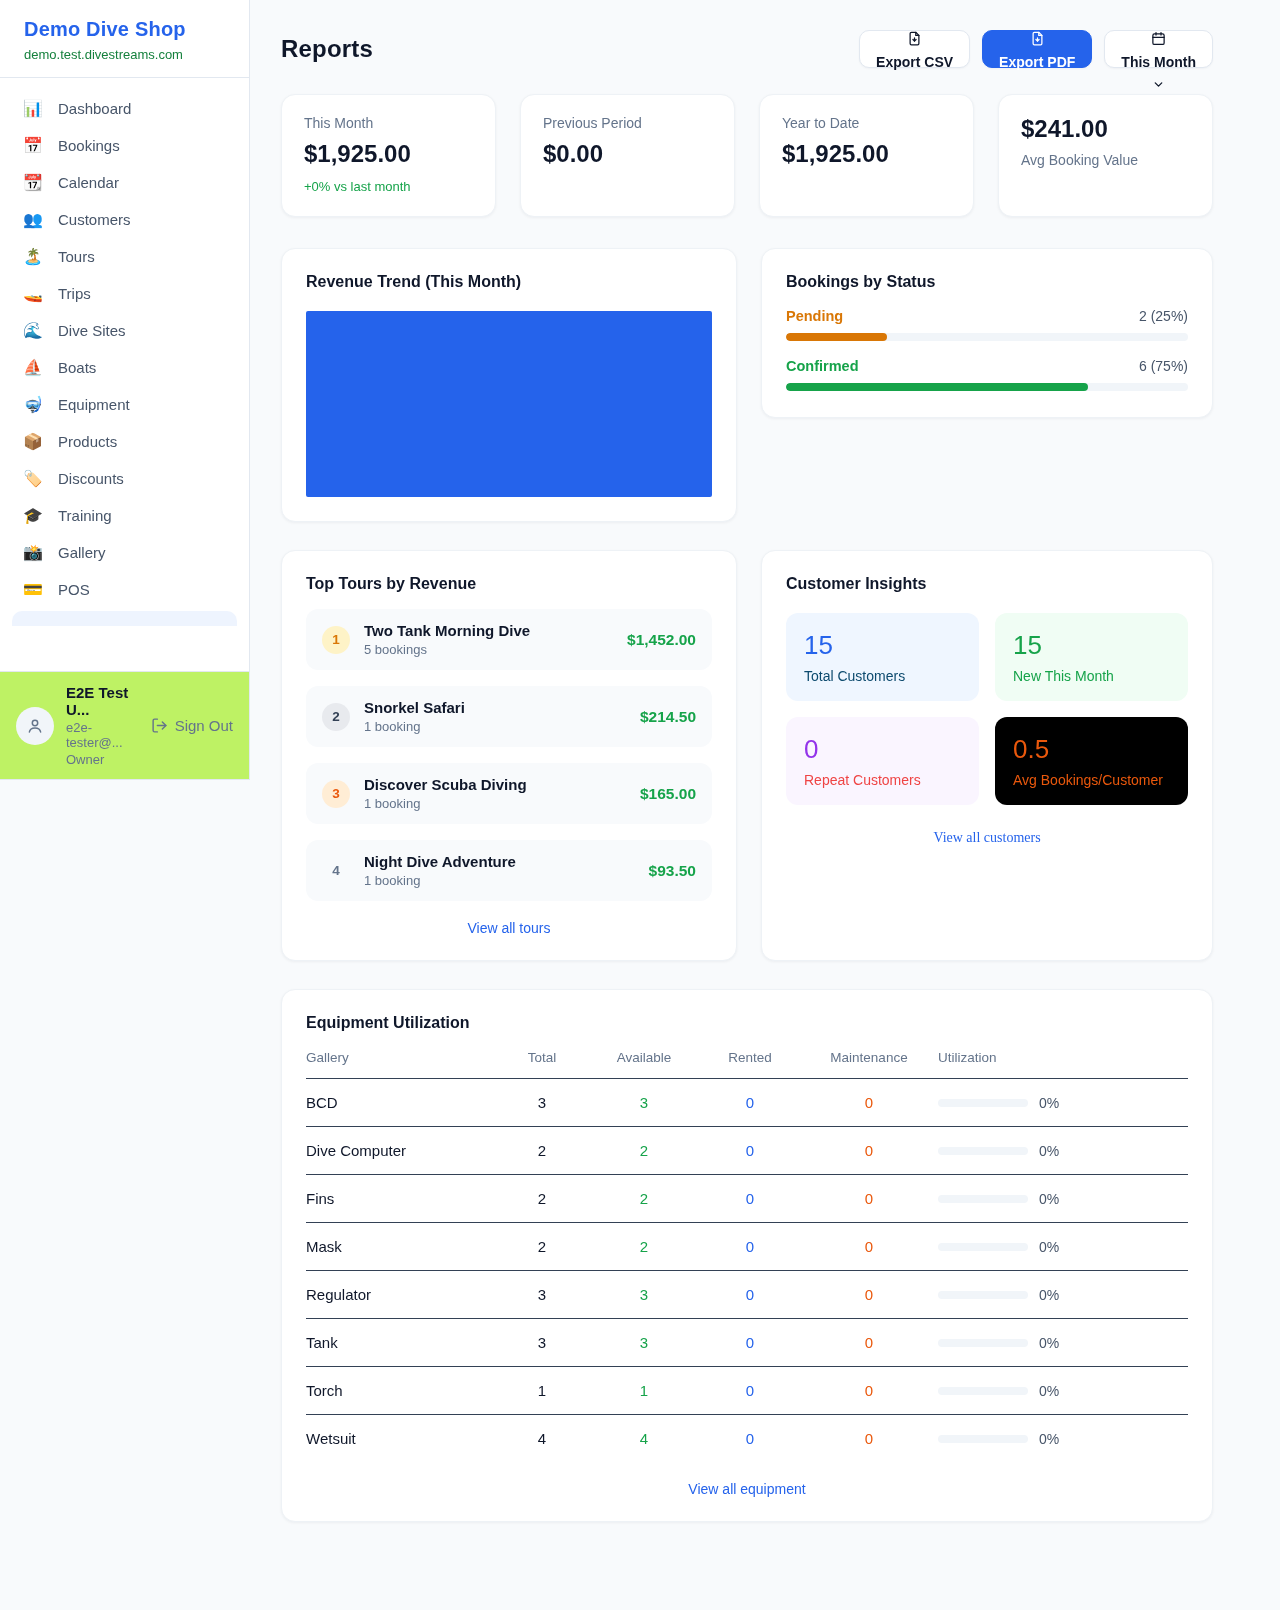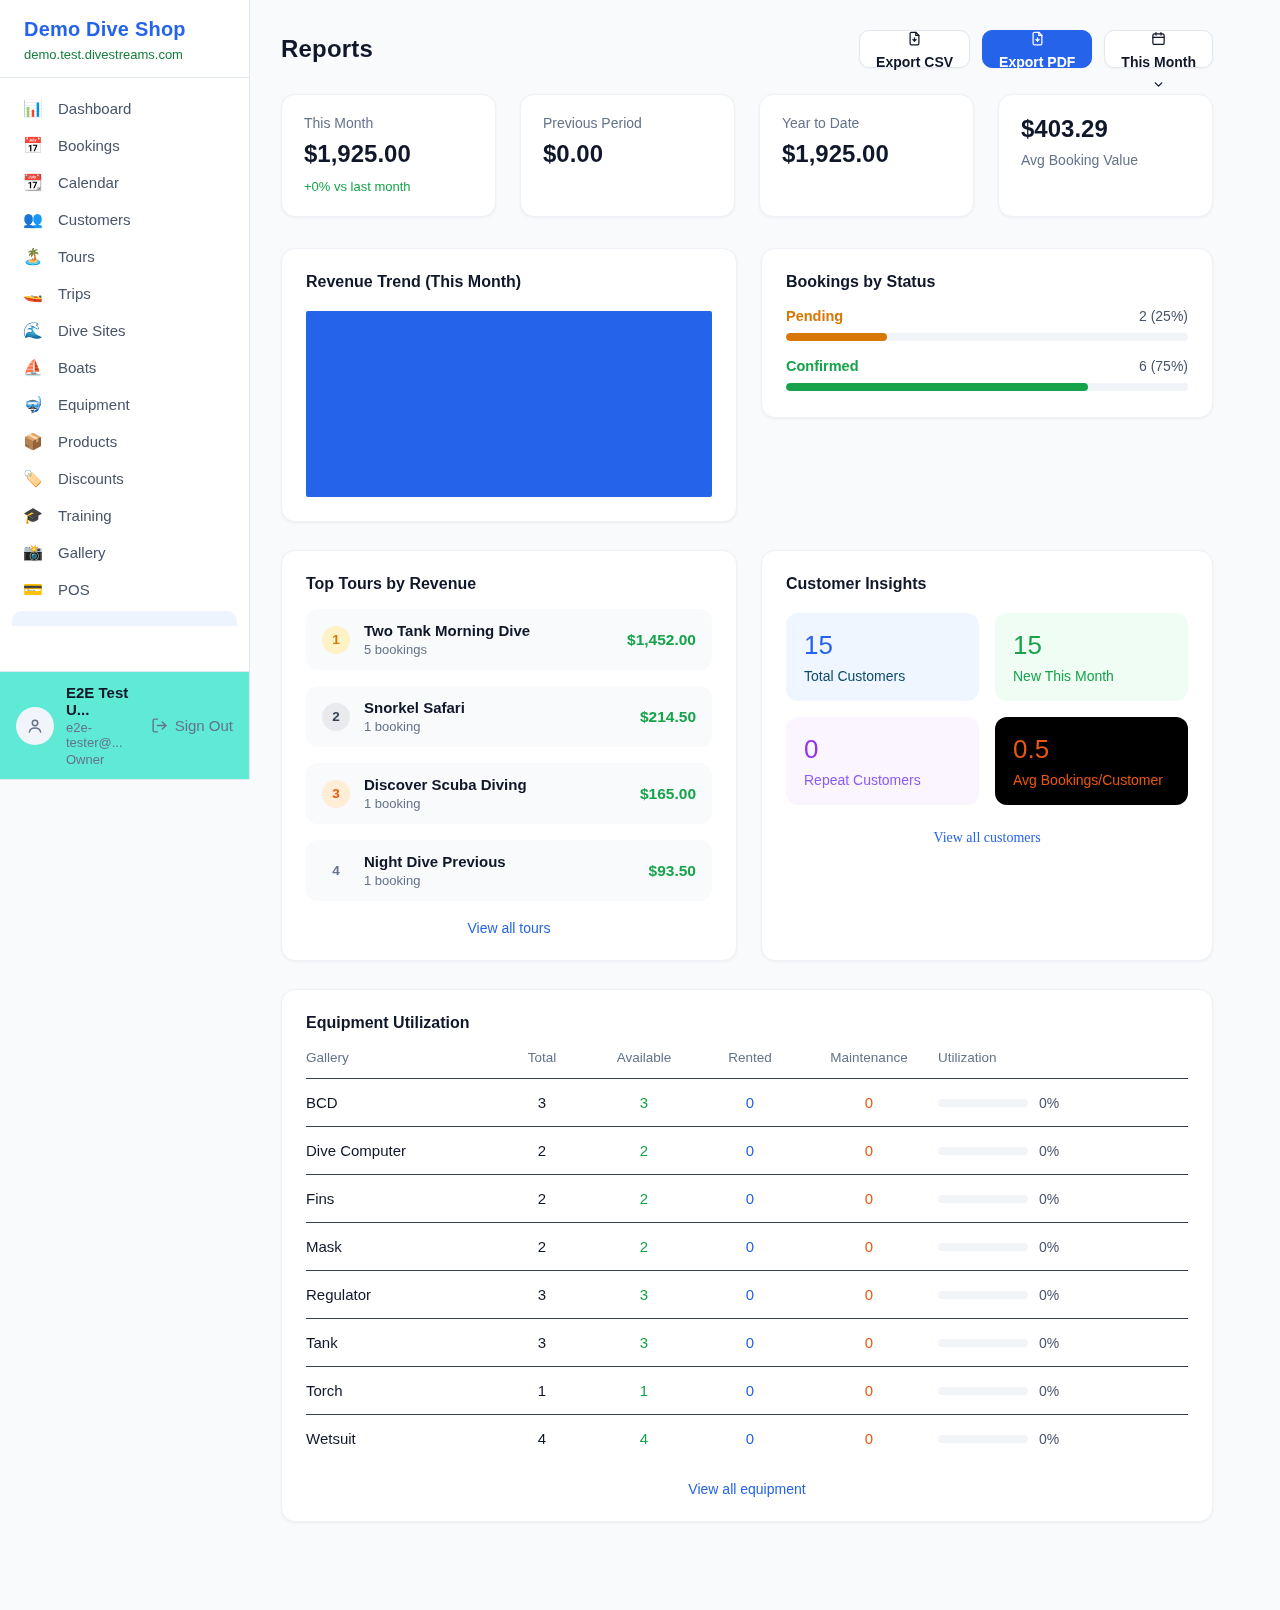--- a/index.html
+++ b/index.html
@@ -10,21 +10,21 @@
   .sidebar { position:absolute; left:0; top:0; width:250px; height:780px; background:#fff;
              border-right:1px solid #e2e8f0; border-bottom:1px solid #e2e8f0; }
   .brand { padding:18px 24px 15px; border-bottom:1px solid #e2e8f0; }
   .brand-name { font-size:20px; font-weight:700; color:#2563eb; letter-spacing:.2px; }
   .brand-domain { margin-top:6px; font-size:13px; color:#15803d; }
   .nav { padding:12px 10px 0; }
   .nav-item { display:flex; align-items:center; gap:14px; padding:10px 12px; border-radius:10px;
               font-size:15px; color:#475569; cursor:pointer; }
   .nav-icon { width:22px; text-align:center; font-size:16px; line-height:1; }
   .nav-active-partial { height:15px; margin:3px 2px 0; border-radius:10px 10px 0 0; background:#eef4fe; }
-  .side-footer { position:absolute; left:0; right:0; bottom:0; background:#5eead4; border-top:1px solid #e2e8f0;
+  .side-footer { position:absolute; left:0; right:0; bottom:0; background:#bef264; border-top:1px solid #e2e8f0;
                  padding:12px 16px; display:flex; align-items:center; gap:12px; }
   .avatar { width:38px; height:38px; border-radius:50%; background:#f1f5f9; display:flex;
             align-items:center; justify-content:center; color:#64748b; flex:none; }
   .user-meta { flex:1; min-width:0; }
   .user-name { font-size:15px; font-weight:700; }
   .user-email, .user-role { font-size:13px; color:#64748b; margin-top:2px; }
   .signout { display:flex; align-items:center; gap:7px; color:#64748b; font-size:15px; cursor:pointer; flex:none; }
 
   
   .main { margin-left:250px; padding:0 67px 40px 31px; }
@@ -247,21 +247,21 @@
     </div>
     <div class="card stat-card">
       <div class="stat-label">Previous Period</div>
       <div class="stat-value">$0.00</div>
     </div>
     <div class="card stat-card">
       <div class="stat-label">Year to Date</div>
       <div class="stat-value">$1,925.00</div>
     </div>
     <div class="card stat-card value-first">
-      <div class="stat-value">$403.29</div>
+      <div class="stat-value">$241.00</div>
       <div class="stat-label">Avg Booking Value</div>
     </div>
   </div>
 
   <div class="two-col">
     <div class="card revenue-card">
       <div class="card-title">Revenue Trend (This Month)</div>
       <div class="revenue-chart" style="background-color: rgb(37, 99, 235);"></div>
     </div>
     <div class="card status-card">
@@ -319,21 +319,21 @@
             <div>
               <div class="tour-name">Discover Scuba Diving</div>
               <div class="tour-sub">1 booking</div>
             </div>
             <div class="tour-revenue">$165.00</div>
           </div>
 
           <div class="tour-item">
             <div class="rank-badge" style="background-color: transparent; color: rgb(100, 116, 139);">4</div>
             <div>
-              <div class="tour-name">Night Dive Previous</div>
+              <div class="tour-name">Night Dive Adventure</div>
               <div class="tour-sub">1 booking</div>
             </div>
             <div class="tour-revenue">$93.50</div>
           </div>
         </div>
       <button class="view-link">View all tours</button>
     </div>
     <div class="card insights-card">
       <div class="card-title">Customer Insights</div>
       <div class="tiles">
@@ -343,21 +343,21 @@
             <div class="tile-label" style="color: #0c4a6e;">Total Customers</div>
           </div>
 
           <div class="tile" style="background-color: rgb(240, 253, 244);">
             <div class="tile-value" style="color: rgb(22, 163, 74);">15</div>
             <div class="tile-label" style="color: rgb(22, 163, 74);">New This Month</div>
           </div>
 
           <div class="tile" style="background-color: rgb(250, 245, 255);">
             <div class="tile-value" style="color: rgb(147, 51, 234);">0</div>
-            <div class="tile-label" style="color: #8b5cf6;">Repeat Customers</div>
+            <div class="tile-label" style="color: #ef4444;">Repeat Customers</div>
           </div>
 
           <div class="tile" style="background-color: #000000;">
             <div class="tile-value" style="color: rgb(234, 88, 12);">0.5</div>
             <div class="tile-label" style="color: rgb(234, 88, 12);">Avg Bookings/Customer</div>
           </div>
         </div>
       <button class="view-link">View all customers</button>
     </div>
   </div>

